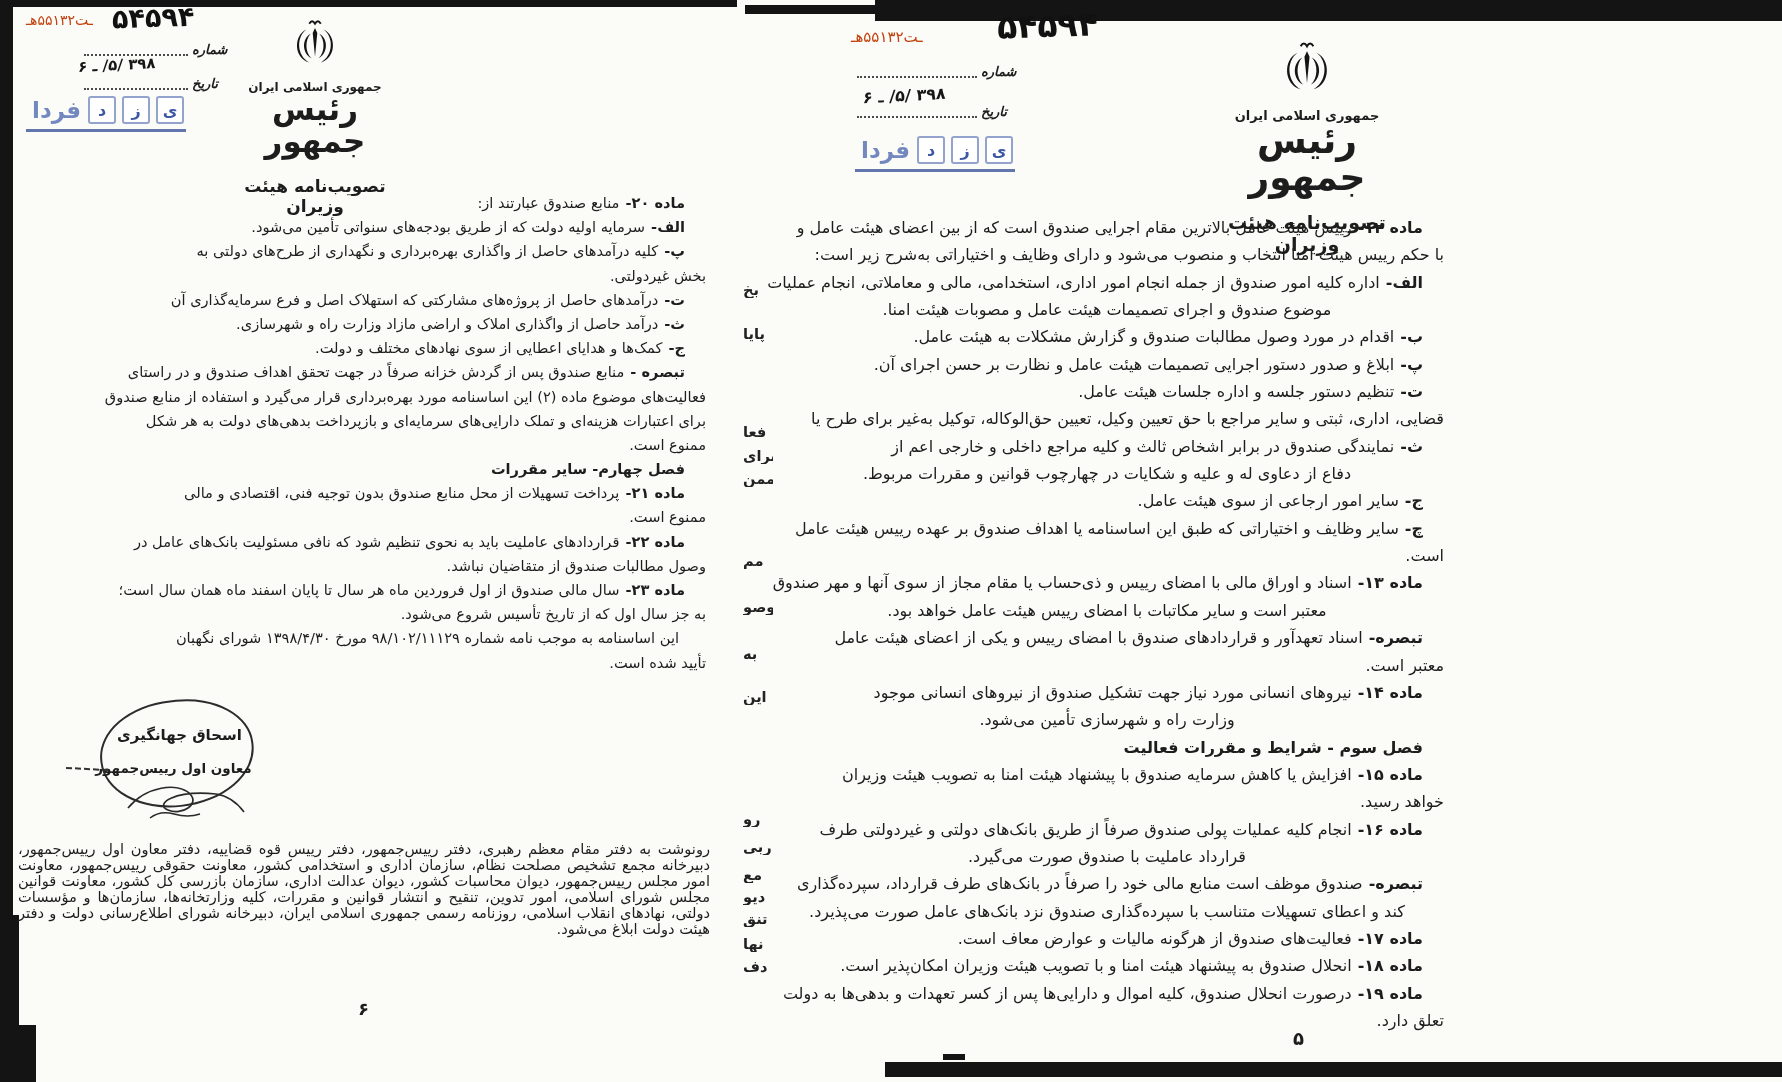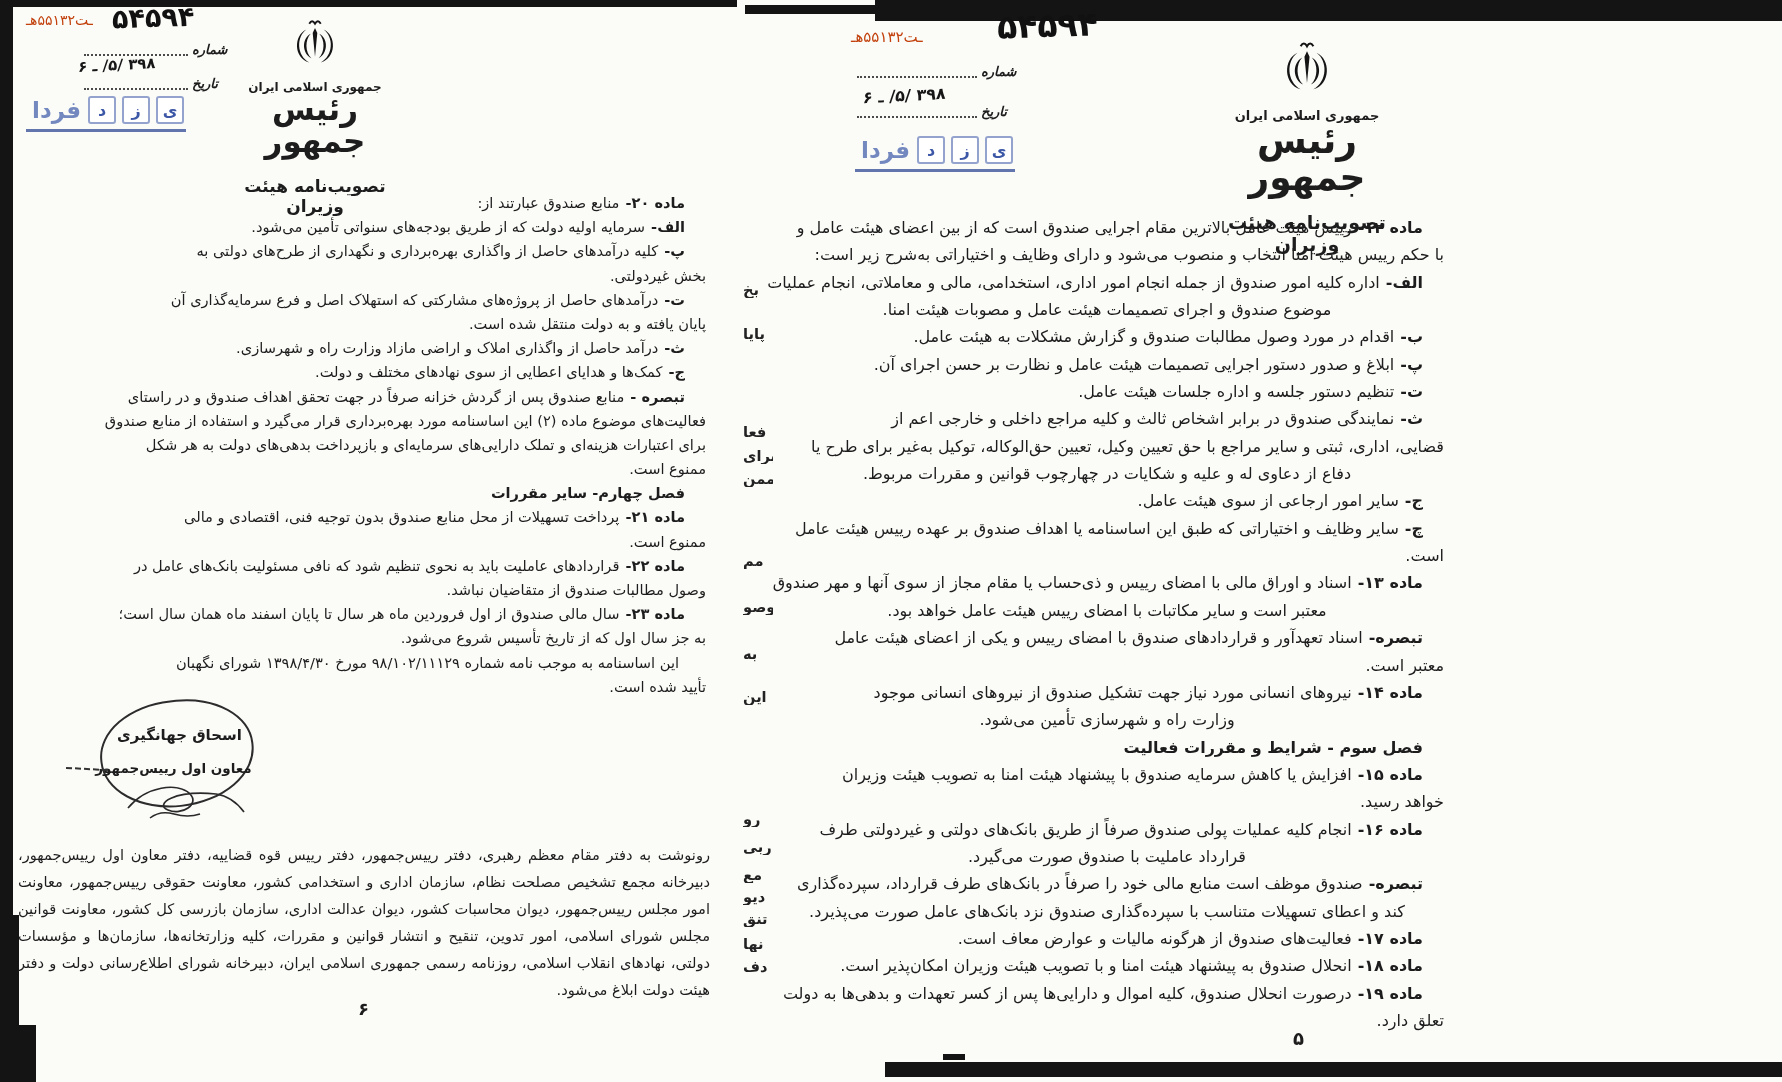--- a/index.html
+++ b/index.html
@@ -58,21 +58,21 @@
   .signature{position:absolute;left:92px;top:698px;width:175px;height:130px;}
   .sig-oval{position:absolute;left:8px;top:2px;width:150px;height:103px;border:2px solid #2c2c2c;
             border-radius:50% 48% 52% 50%;transform:rotate(-6deg);}
   .sig-name{position:absolute;left:0;right:0;top:28px;text-align:center;font-weight:700;font-size:15px;direction:rtl;}
   .sig-title{position:absolute;left:-12px;right:0;top:62px;text-align:center;font-weight:700;font-size:13.5px;
              direction:rtl;white-space:nowrap;}
   .sig-dash{position:absolute;left:-26px;top:70px;width:42px;border-top:2px dashed #333;transform:rotate(3deg);}
   .sig-squiggle{position:absolute;left:28px;top:84px;}
   
   .distribution{position:absolute;left:18px;top:826px;width:692px;direction:rtl;text-align:justify;
-                font-size:14.6px;line-height:27px;}
+                font-size:14.6px;line-height:16px;}
   .page-num{position:absolute;font-weight:600;font-size:18px;}
   .page-left  .page-num{left:358px;top:998px;}
   .page-right .page-num{left:548px;top:1028px;}
   
   .edge-frag{position:absolute;left:-2px;width:30px;overflow:hidden;direction:ltr;text-align:left;
              font-size:14.6px;white-space:nowrap;color:#222;font-weight:bold;}
 </style>
 </head>
 <body>
 
@@ -121,21 +121,20 @@
       <div class="doc-type">تصویب‌نامه هیئت وزیران</div>
     </div>
 
     <div class="body-lines">
 
     <div class="line indent"><b class="lead">ماده ۲۰-</b><span class="rest">منابع صندوق عبارتند از:</span></div>
         <div class="line indent"><b class="lead">الف-</b><span class="rest">سرمایه اولیه دولت که از طریق بودجه‌های سنواتی تأمین می‌شود.</span></div>
         <div class="line indent"><b class="lead">پ-</b><span class="rest">کلیه درآمدهای حاصل از واگذاری بهره‌برداری و نگهداری از طرح‌های دولتی به</span></div>
         <div class="line"><b class="lead"></b><span class="rest">بخش غیردولتی.</span></div>
         <div class="line indent"><b class="lead">ت-</b><span class="rest">درآمدهای حاصل از پروژه‌های مشارکتی که استهلاک اصل و فرع سرمایه‌گذاری آن</span></div>
-        <div class="line"><b class="lead"></b><span class="rest">پایان یافته و به دولت منتقل شده است.</span></div>
         <div class="line indent"><b class="lead">ث-</b><span class="rest">درآمد حاصل از واگذاری املاک و اراضی مازاد وزارت راه و شهرسازی.</span></div>
         <div class="line indent"><b class="lead">ج-</b><span class="rest">کمک‌ها و هدایای اعطایی از سوی نهادهای مختلف و دولت.</span></div>
         <div class="line indent"><b class="lead">تبصره -</b><span class="rest">منابع صندوق پس از گردش خزانه صرفاً در جهت تحقق اهداف صندوق و در راستای</span></div>
         <div class="line"><b class="lead"></b><span class="rest">فعالیت‌های موضوع ماده (۲) این اساسنامه مورد بهره‌برداری قرار می‌گیرد و استفاده از منابع صندوق</span></div>
         <div class="line"><b class="lead"></b><span class="rest">برای اعتبارات هزینه‌ای و تملک دارایی‌های سرمایه‌ای و بازپرداخت بدهی‌های دولت به هر شکل</span></div>
         <div class="line"><b class="lead"></b><span class="rest">ممنوع است.</span></div>
         <div class="line indent heading"><b class="lead">فصل چهارم- سایر مقررات</b></div>
         <div class="line indent"><b class="lead">ماده ۲۱-</b><span class="rest">پرداخت تسهیلات از محل منابع صندوق بدون توجیه فنی، اقتصادی و مالی</span></div>
         <div class="line"><b class="lead"></b><span class="rest">ممنوع است.</span></div>
         <div class="line indent"><b class="lead">ماده ۲۲-</b><span class="rest">قراردادهای عاملیت باید به نحوی تنظیم شود که نافی مسئولیت بانک‌های عامل در</span></div>
@@ -206,22 +205,22 @@
 
     <div class="body-lines">
 
     <div class="line indent"><b class="lead">ماده ۱۲-</b><span class="rest">رییس هیئت عامل بالاترین مقام اجرایی صندوق است که از بین اعضای هیئت عامل و</span></div>
         <div class="line"><b class="lead"></b><span class="rest">با حکم رییس هیئت امنا انتخاب و منصوب می‌شود و دارای وظایف و اختیاراتی به‌شرح زیر است:</span></div>
         <div class="line indent"><b class="lead">الف-</b><span class="rest">اداره کلیه امور صندوق از جمله انجام امور اداری، استخدامی، مالی و معاملاتی، انجام عملیات</span></div>
         <div class="line center"><b class="lead"></b><span class="rest">موضوع صندوق و اجرای تصمیمات هیئت عامل و مصوبات هیئت امنا.</span></div>
         <div class="line indent"><b class="lead">ب-</b><span class="rest">اقدام در مورد وصول مطالبات صندوق و گزارش مشکلات به هیئت عامل.</span></div>
         <div class="line indent"><b class="lead">پ-</b><span class="rest">ابلاغ و صدور دستور اجرایی تصمیمات هیئت عامل و نظارت بر حسن اجرای آن.</span></div>
         <div class="line indent"><b class="lead">ت-</b><span class="rest">تنظیم دستور جلسه و اداره جلسات هیئت عامل.</span></div>
+        <div class="line"><b class="lead"></b><span class="rest">قضایی، اداری، ثبتی و سایر مراجع با حق تعیین وکیل، تعیین حق‌الوکاله، توکیل به‌غیر برای طرح یا</span></div>
         <div class="line indent"><b class="lead">ث-</b><span class="rest">نمایندگی صندوق در برابر اشخاص ثالث و کلیه مراجع داخلی و خارجی اعم از</span></div>
-        <div class="line"><b class="lead"></b><span class="rest">قضایی، اداری، ثبتی و سایر مراجع با حق تعیین وکیل، تعیین حق‌الوکاله، توکیل به‌غیر برای طرح یا</span></div>
         <div class="line center"><b class="lead"></b><span class="rest">دفاع از دعاوی له و علیه و شکایات در چهارچوب قوانین و مقررات مربوط.</span></div>
         <div class="line indent"><b class="lead">ج-</b><span class="rest">سایر امور ارجاعی از سوی هیئت عامل.</span></div>
         <div class="line indent"><b class="lead">چ-</b><span class="rest">سایر وظایف و اختیاراتی که طبق این اساسنامه یا اهداف صندوق بر عهده رییس هیئت عامل</span></div>
         <div class="line"><b class="lead"></b><span class="rest">است.</span></div>
         <div class="line indent"><b class="lead">ماده ۱۳-</b><span class="rest">اسناد و اوراق مالی با امضای رییس و ذی‌حساب یا مقام مجاز از سوی آنها و مهر صندوق</span></div>
         <div class="line center"><b class="lead"></b><span class="rest">معتبر است و سایر مکاتبات با امضای رییس هیئت عامل خواهد بود.</span></div>
         <div class="line indent"><b class="lead">تبصره-</b><span class="rest">اسناد تعهدآور و قراردادهای صندوق با امضای رییس و یکی از اعضای هیئت عامل</span></div>
         <div class="line"><b class="lead"></b><span class="rest">معتبر است.</span></div>
         <div class="line indent"><b class="lead">ماده ۱۴-</b><span class="rest">نیروهای انسانی مورد نیاز جهت تشکیل صندوق از نیروهای انسانی موجود</span></div>
         <div class="line center"><b class="lead"></b><span class="rest">وزارت راه و شهرسازی تأمین می‌شود.</span></div>

